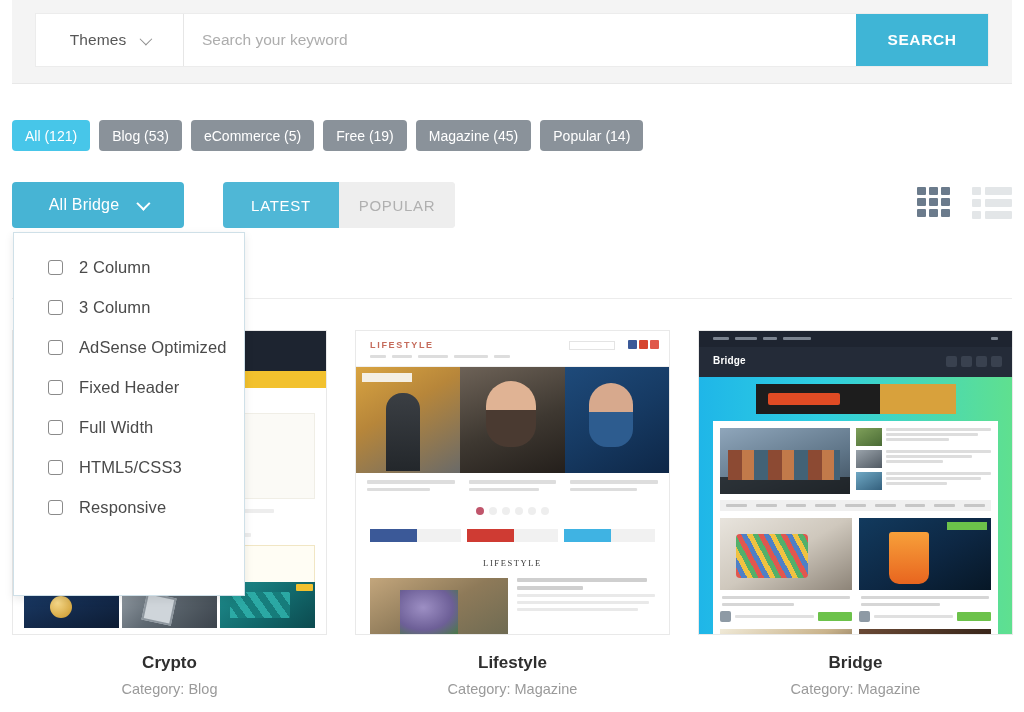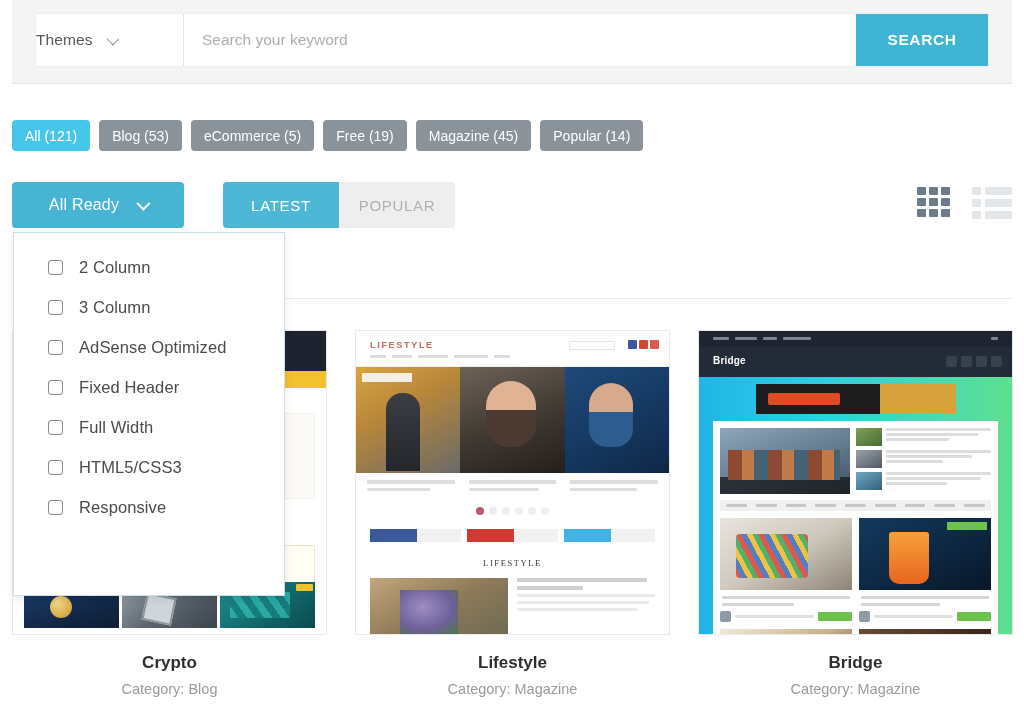--- a/index.html
+++ b/index.html
@@ -19,21 +19,21 @@
     border-bottom: 1px solid #e8e8e8;
   }
   .search-bar {
     position: absolute; left: 24px; top: 14px;
     width: 952px; height: 52px;
     background: #ffffff;
     display: flex; align-items: stretch;
     box-shadow: 0 0 0 1px #ececec;
   }
   .sb-cat {
-    width: 148px; display: flex; align-items: center; justify-content: flex-start;
+    width: 148px; display: flex; align-items: center; justify-content: center;
     gap: 14px; border-right: 1px solid #e6e6e6; cursor: pointer;
   }
   .sb-cat-label { font-size: 15.5px; color: #575757; letter-spacing: .1px; }
   .chev { width: 9px; height: 9px; border-right: 1.6px solid #8d8d8d;
           border-bottom: 1.6px solid #8d8d8d; transform: rotate(45deg) translateY(-2px); }
   .sb-input {
     flex: 1; border: none; outline: none; padding: 0 18px;
     font-size: 15.5px; color: #444; font-family: "Liberation Sans", sans-serif;
     background: transparent;
   }
@@ -229,21 +229,21 @@
   .br-meta .bt { width: 34px; height: 9px; background: #6cc24a; border-radius: 1px; }
   .br-grid2 { display: flex; gap: 7px; margin-top: 7px; }
   .br-d { flex: 1; height: 40px; overflow: hidden; position: relative; }
   .br-d1 { background: linear-gradient(150deg,#f0ead8 0%,#c9b38b 55%,#6a5742 100%); }
   .br-d2 { background: linear-gradient(150deg,#6b4a36 0%,#3f2a1d 60%,#241610 100%); }
   .br-d2::after { content:""; position:absolute; left:34px; top:18px; width:56px; height:20px;
                   background: linear-gradient(90deg,#e84f8a,#f2c03c,#3ec4e8); border-radius: 3px; }
 
   
   .dd-panel {
-    position: absolute; left: 13px; top: 232px; width: 272px; height: 364px;
+    position: absolute; left: 13px; top: 232px; width: 232px; height: 364px;
     background: #ffffff; border: 1px solid #cfe0e8;
     box-shadow: 0 3px 9px rgba(0,0,0,.09);
     z-index: 40; padding: 14px 0 0 0;
   }
   .dd-item { display: flex; align-items: center; gap: 16px; padding: 0 0 0 34px;
              height: 40px; cursor: pointer; }
   .dd-box { width: 15px; height: 15px; border: 1.6px solid #8b8b8b; border-radius: 3px;
             flex: none; background: #fff; }
   .dd-label { font-size: 16.5px; color: #4a4a4a; letter-spacing: .1px; }
 </style>
@@ -265,21 +265,21 @@
   <div class="tag active">All (121)</div>
   <div class="tag">Blog (53)</div>
   <div class="tag">eCommerce (5)</div>
   <div class="tag">Free (19)</div>
   <div class="tag">Magazine (45)</div>
   <div class="tag">Popular (14)</div>
 </div>
 
 <div class="ctrl-row">
   <div class="dd-btn">
-    <span class="dd-btn-label">All Ready</span>
+    <span class="dd-btn-label">All Bridge</span>
     <span class="chev-w"></span>
   </div>
 
   <div class="seg">
     <div class="seg-item on">LATEST</div>
     <div class="seg-item off">POPULAR</div>
   </div>
 
   <div class="view-toggles">
     <div class="grid-ic">

